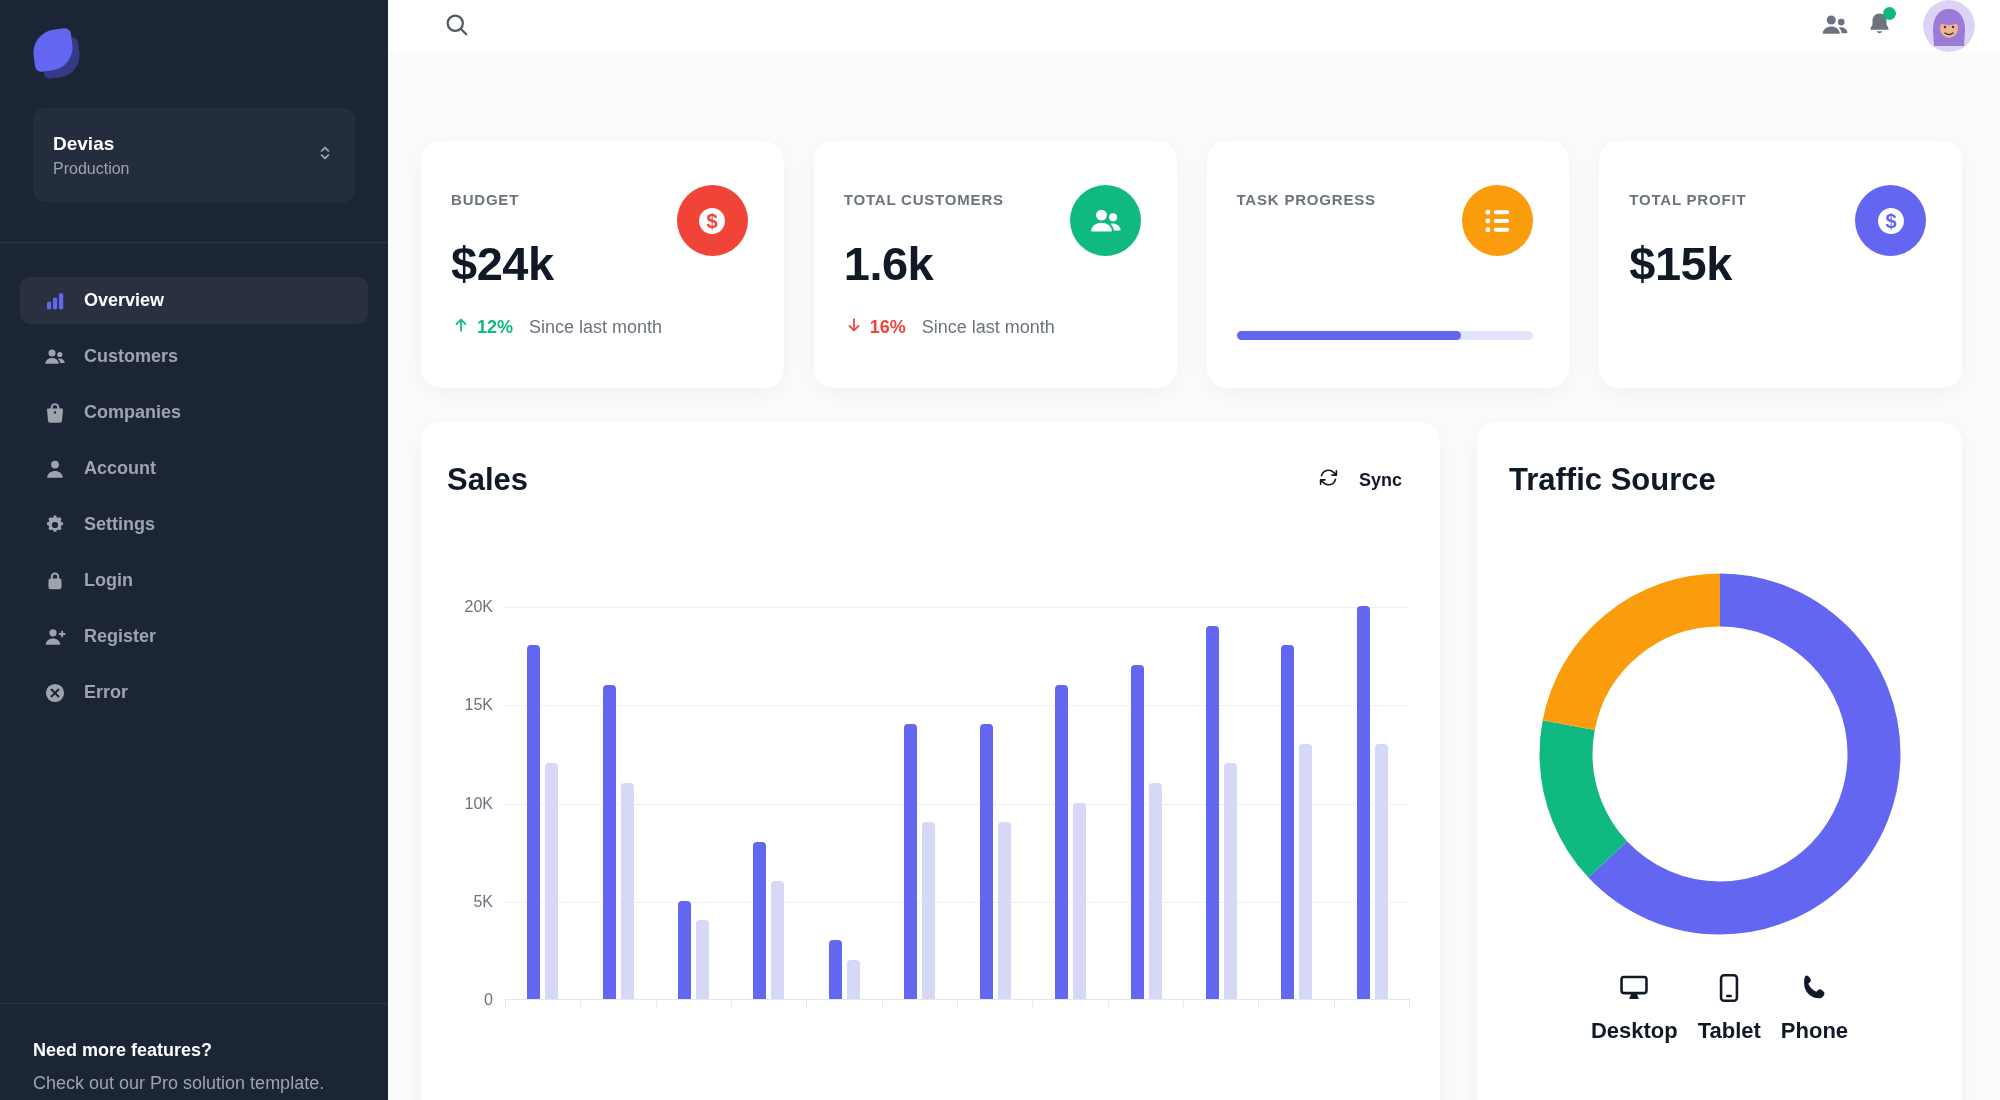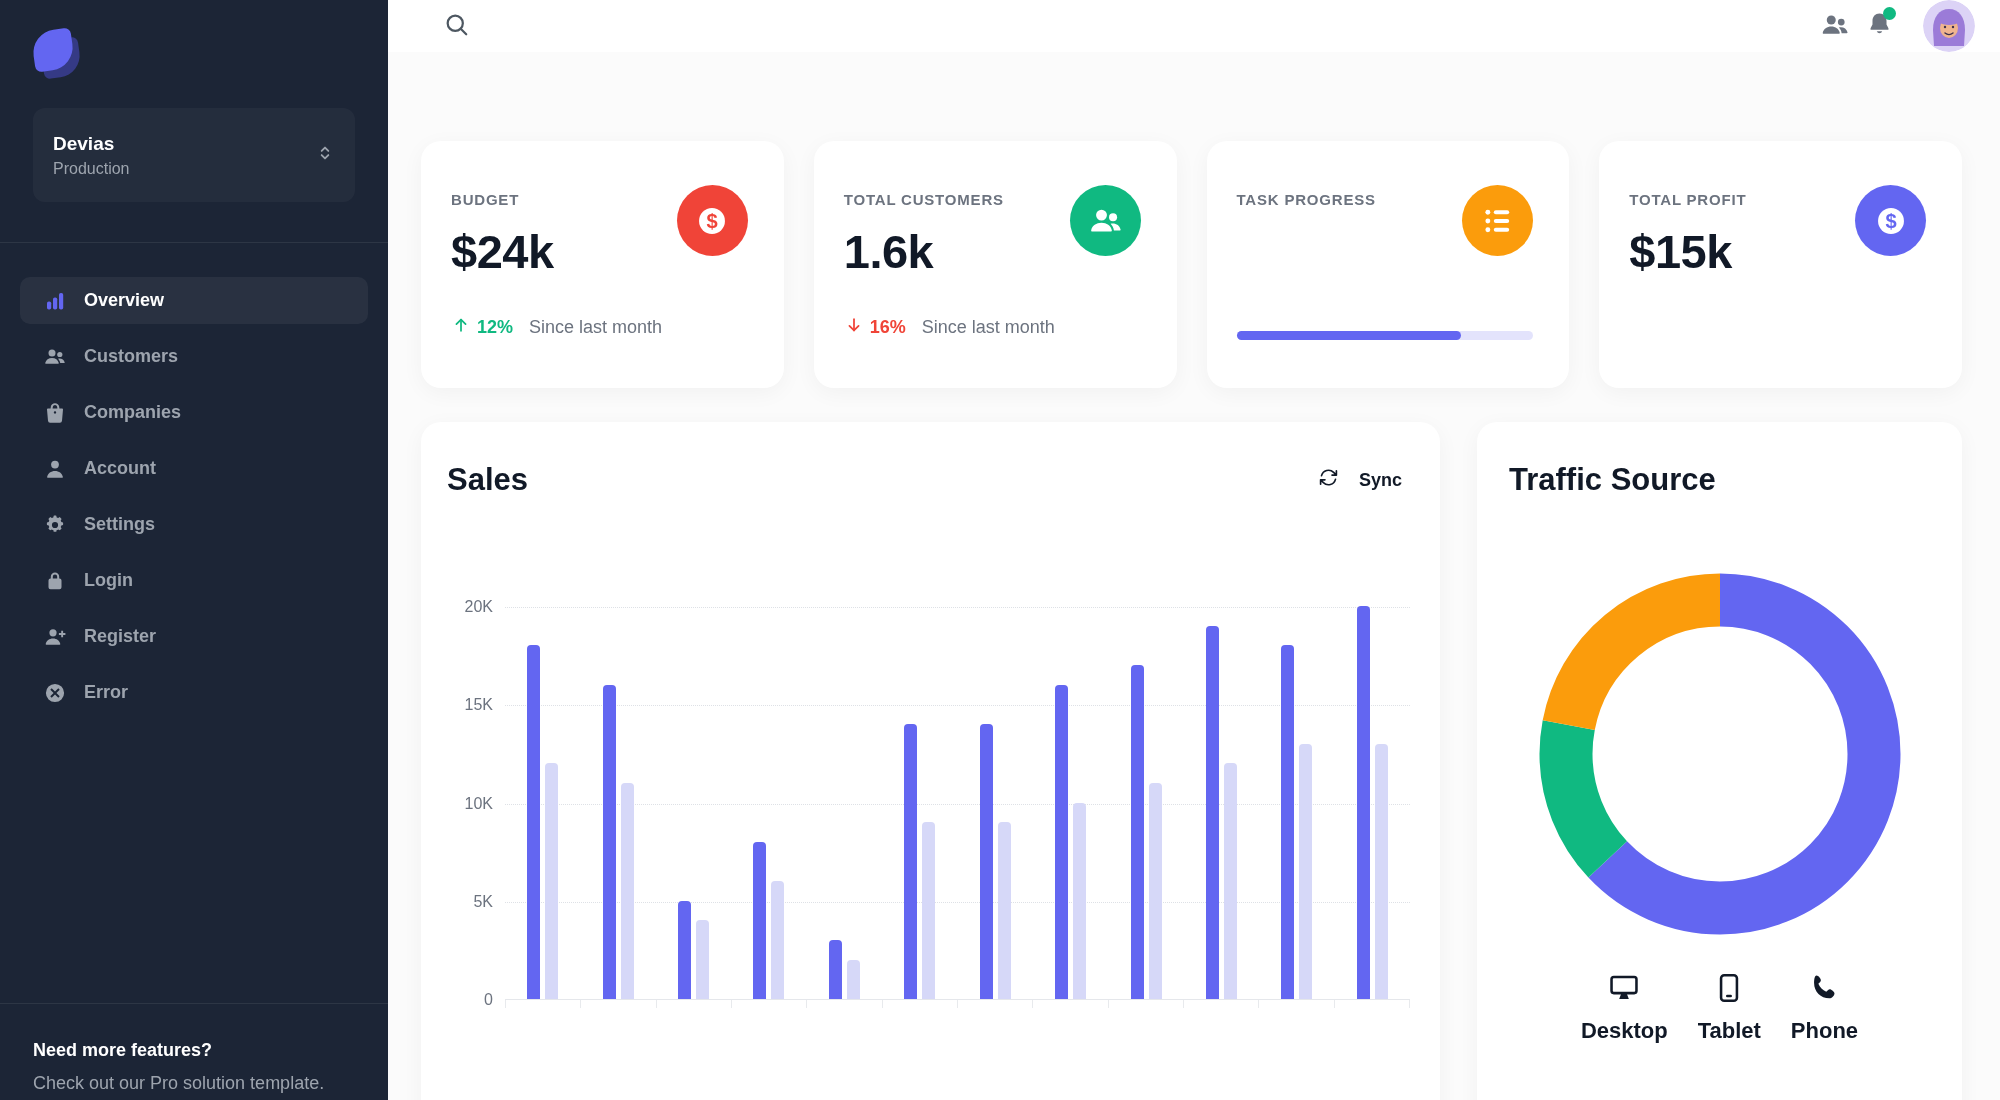--- a/index.html
+++ b/index.html
@@ -34,21 +34,21 @@
   .bell-dot { position:absolute; top:3px; right:5px; width:13px; height:13px; border-radius:50%; background:#10B981; }
   .avatar { width:52px; height:52px; border-radius:50%; overflow:hidden; margin-left:22px; cursor:pointer; flex-shrink:0; }
 
   .content { padding:89px 38px 0 33px; }
   .card { background:#FFFFFF; border-radius:20px; box-shadow:0 5px 22px rgba(0,0,0,0.045); }
 
   
   .stats-row { display:grid; grid-template-columns:repeat(4,1fr); gap:30px; }
   .stat-card { height:247px; position:relative; padding:50px 30px 0 30px; }
   .stat-label { color:#6C737F; font-size:15px; font-weight:600; letter-spacing:0.8px; }
-  .stat-value { color:#111927; font-size:47px; font-weight:700; margin-top:16px; letter-spacing:-0.5px; }
+  .stat-value { color:#111927; font-size:47px; font-weight:700; margin-top:28px; letter-spacing:-0.5px; }
   .stat-avatar { position:absolute; top:44px; right:36px; width:71px; height:71px; border-radius:50%; display:flex; align-items:center; justify-content:center; }
   .stat-avatar svg { width:42px; height:42px; }
   .trend { position:absolute; left:30px; top:174px; display:flex; align-items:center; gap:6px; font-size:18px; }
   .trend .pct { font-weight:600; }
   .trend.up .pct { color:#10B981; }
   .trend.down .pct { color:#F04438; }
   .trend .since { color:#6C737F; margin-left:10px; font-weight:400; }
   .progress-track { position:absolute; left:30px; right:36px; top:190px; height:9px; border-radius:9px; background:rgba(99,102,241,0.18); }
   .progress-fill { height:100%; border-radius:9px; background:#6366F1; }
 
@@ -68,21 +68,21 @@
   .bargroup { flex:1; display:flex; align-items:flex-end; justify-content:center; gap:5px; }
   .bar { width:13px; border-radius:4px 4px 0 0; }
   .ticks { margin-left:58px; height:8px; display:flex; }
   .ticks div { flex:1; border-right:1px solid #E8EAED; }
   .ticks div:first-child { border-left:1px solid #E8EAED; }
   .months { margin-left:58px; display:flex; margin-top:22px; }
   .months div { flex:1; text-align:center; font-size:16px; color:#6C737F; }
 
   .traffic-card { height:712px; position:relative; padding:40px 32px 0 32px; }
   .donut { position:absolute; top:150px; left:50%; transform:translateX(-50%); }
-  .devices { position:absolute; top:549px; left:0; right:0; display:flex; justify-content:center; gap:30px; }
+  .devices { position:absolute; top:549px; left:0; right:0; display:flex; justify-content:center; gap:20px; }
   .device { display:flex; flex-direction:column; align-items:center; gap:9px; }
   .device svg { width:34px; height:34px; }
   .device-label { font-size:22px; font-weight:700; color:#111927; }
 </style>
 </head>
 <body>
 
 <aside class="sidebar">
   <div class="logo">
     <div class="back"></div>

